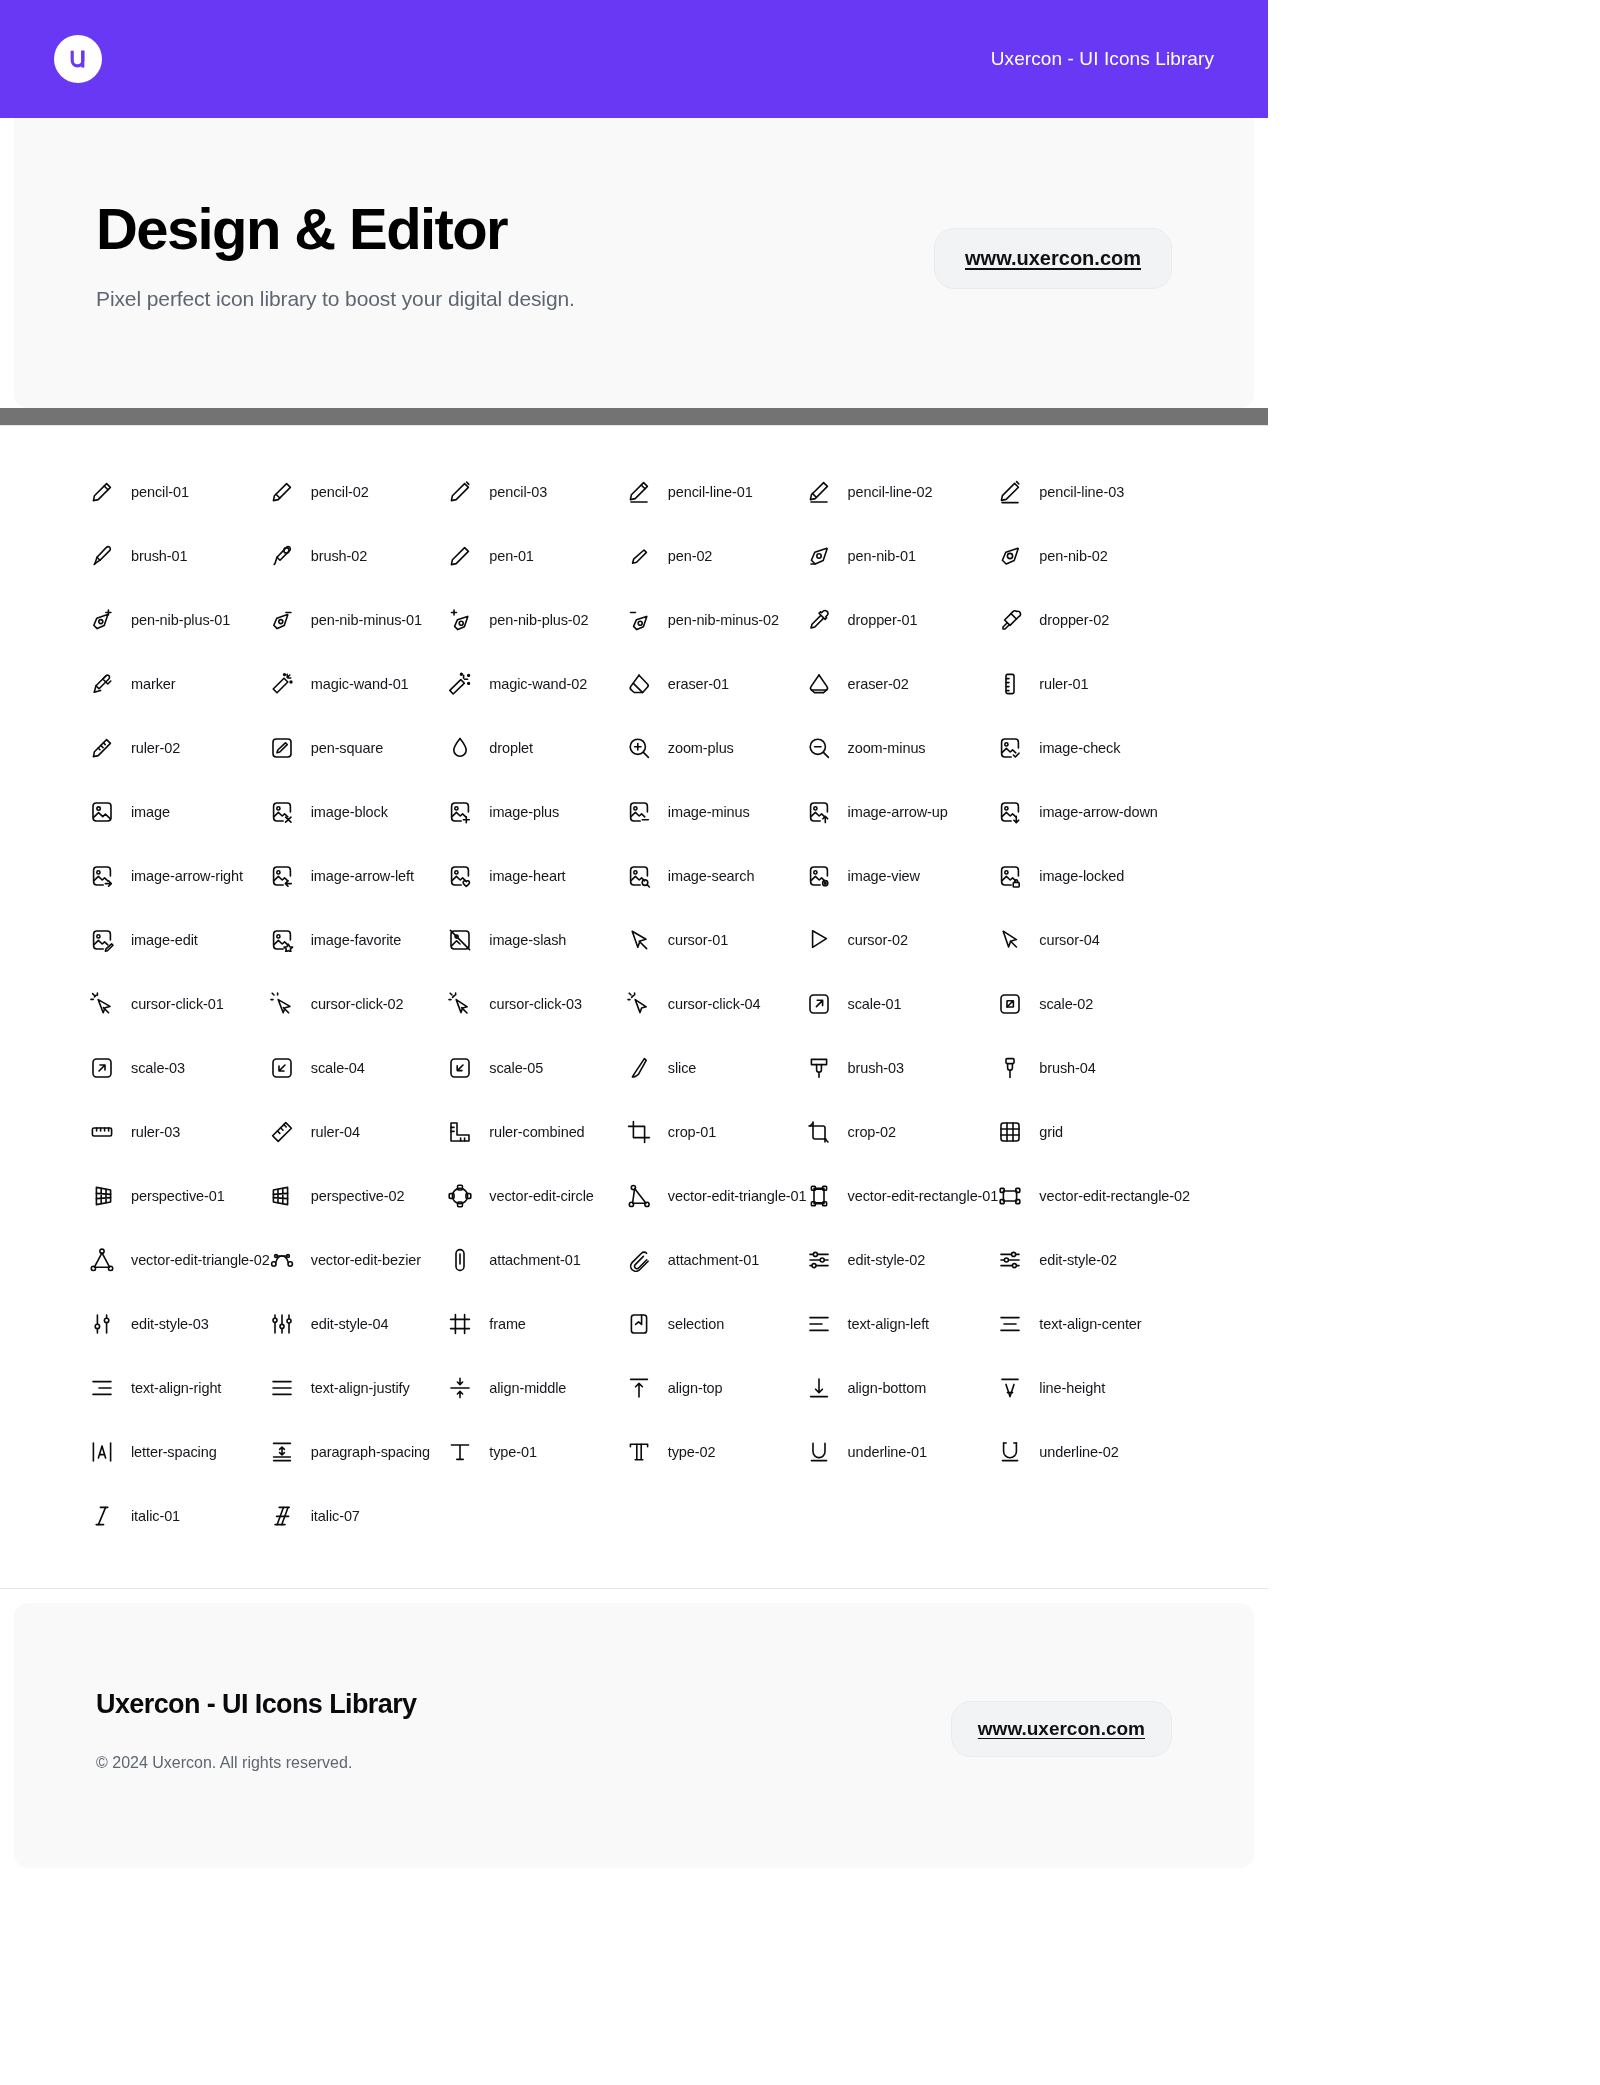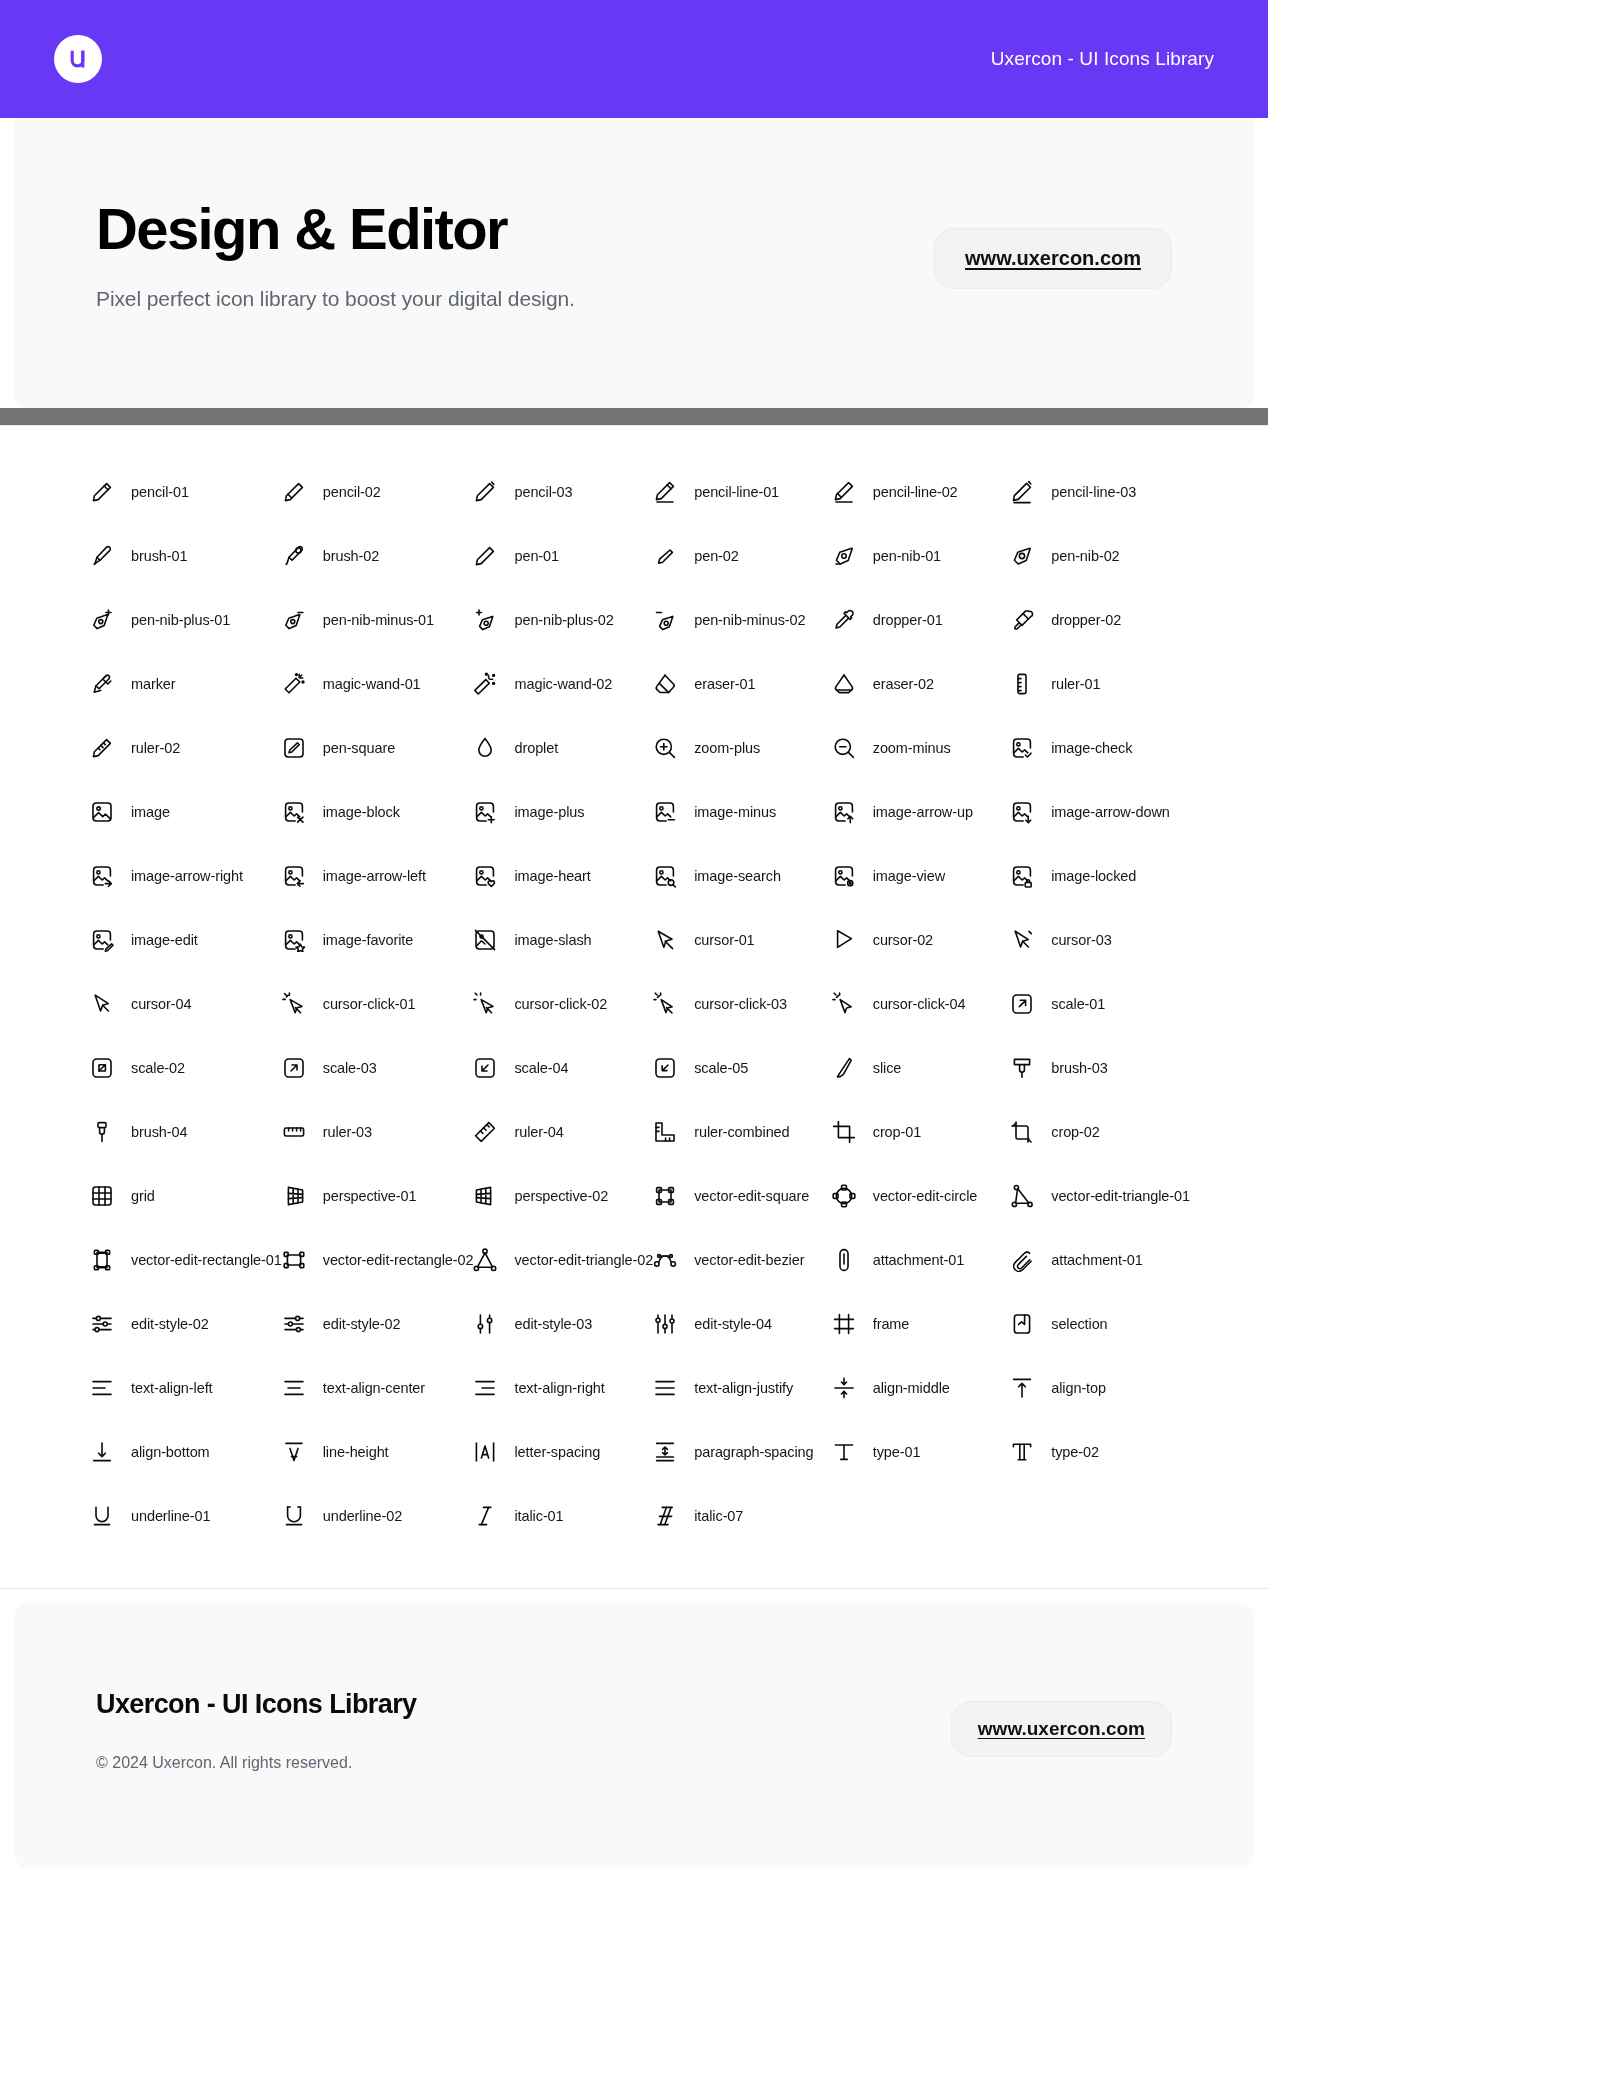--- a/index.html
+++ b/index.html
@@ -546,28 +546,20 @@
           <span class="ico">
             <svg width="24" height="24" viewBox="0 0 24 24" fill="none" stroke="currentColor" stroke-width="1.6" stroke-linecap="round" stroke-linejoin="round">
               <use href="#s-cursor-02" xlink:href="#s-cursor-02"></use>
             </svg>
           </span>
           <span class="lbl">cursor-02</span>
         </div>
         <div class="cell">
           <span class="ico">
             <svg width="24" height="24" viewBox="0 0 24 24" fill="none" stroke="currentColor" stroke-width="1.6" stroke-linecap="round" stroke-linejoin="round">
-              <use href="#s-cursor-03" xlink:href="#s-cursor-03"></use>
-            </svg>
-          </span>
-          <span class="lbl">cursor-03</span>
-        </div>
-        <div class="cell">
-          <span class="ico">
-            <svg width="24" height="24" viewBox="0 0 24 24" fill="none" stroke="currentColor" stroke-width="1.6" stroke-linecap="round" stroke-linejoin="round">
               <use href="#s-cursor-04" xlink:href="#s-cursor-04"></use>
             </svg>
           </span>
           <span class="lbl">cursor-04</span>
         </div>
         <div class="cell">
           <span class="ico">
             <svg width="24" height="24" viewBox="0 0 24 24" fill="none" stroke="currentColor" stroke-width="1.6" stroke-linecap="round" stroke-linejoin="round">
               <use href="#s-cursor-click-01" xlink:href="#s-cursor-click-01"></use>
             </svg>
@@ -718,28 +710,20 @@
           </span>
           <span class="lbl">perspective-01</span>
         </div>
         <div class="cell">
           <span class="ico">
             <svg width="24" height="24" viewBox="0 0 24 24" fill="none" stroke="currentColor" stroke-width="1.6" stroke-linecap="round" stroke-linejoin="round">
               <use href="#s-perspective-02" xlink:href="#s-perspective-02"></use>
             </svg>
           </span>
           <span class="lbl">perspective-02</span>
-        </div>
-        <div class="cell">
-          <span class="ico">
-            <svg width="24" height="24" viewBox="0 0 24 24" fill="none" stroke="currentColor" stroke-width="1.6" stroke-linecap="round" stroke-linejoin="round">
-              <use href="#s-vector-edit-square" xlink:href="#s-vector-edit-square"></use>
-            </svg>
-          </span>
-          <span class="lbl">vector-edit-square</span>
         </div>
         <div class="cell">
           <span class="ico">
             <svg width="24" height="24" viewBox="0 0 24 24" fill="none" stroke="currentColor" stroke-width="1.6" stroke-linecap="round" stroke-linejoin="round">
               <use href="#s-vector-edit-circle" xlink:href="#s-vector-edit-circle"></use>
             </svg>
           </span>
           <span class="lbl">vector-edit-circle</span>
         </div>
         <div class="cell">

